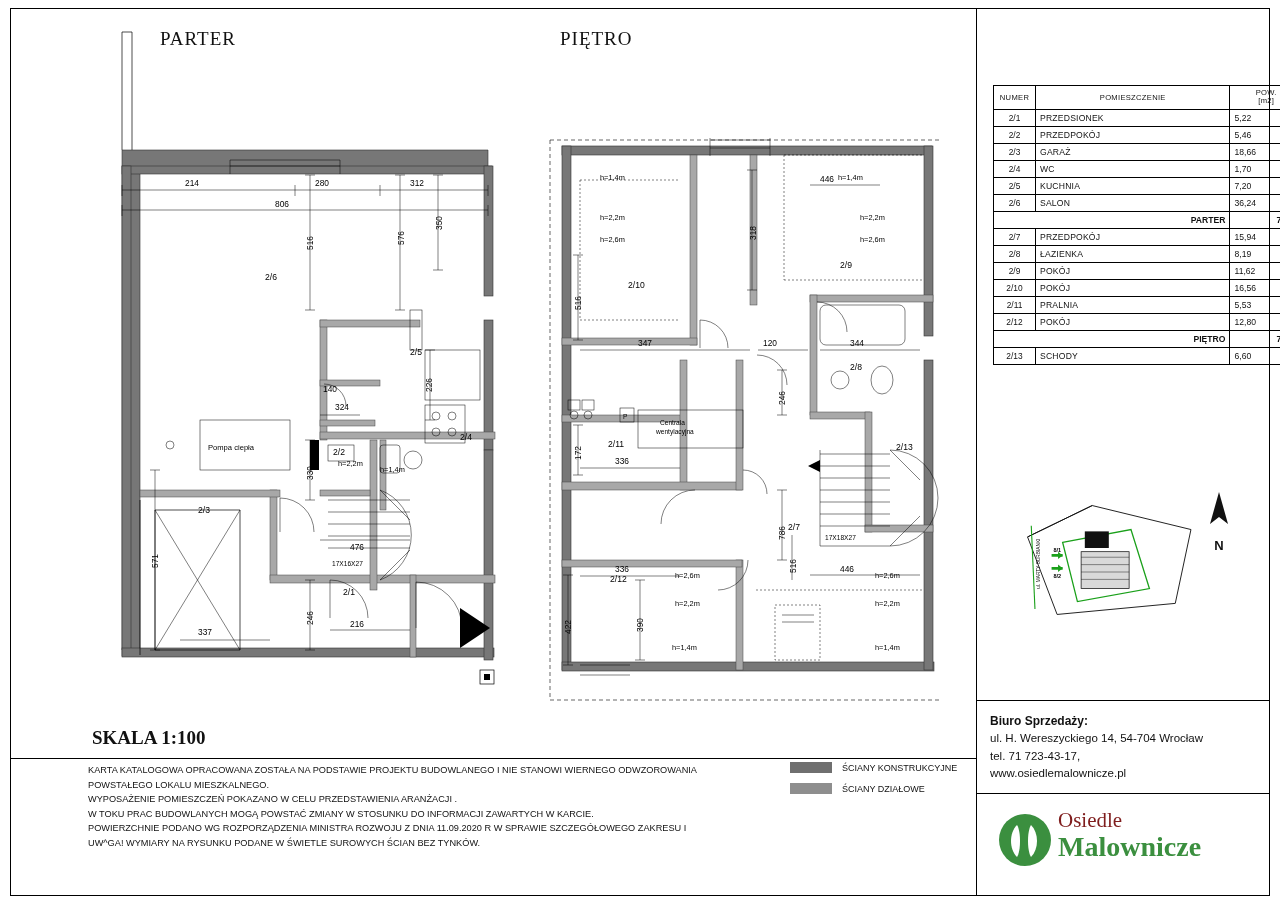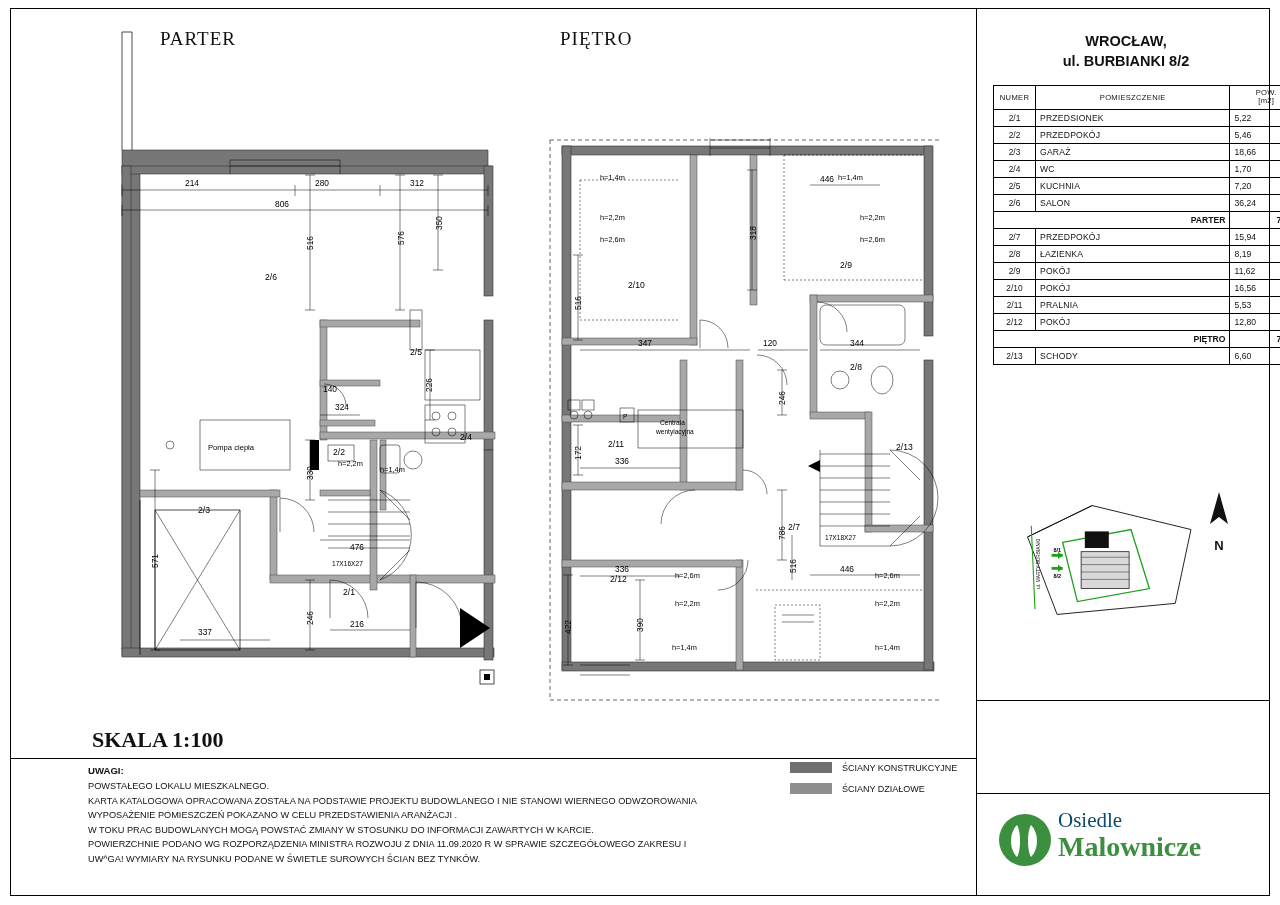--- a/index.html
+++ b/index.html
@@ -33,21 +33,21 @@
   }
 
   
   .plan-title {
     position:absolute; font-size:19px; letter-spacing:1px; font-weight:400;
     font-family:"Liberation Serif", serif;
   }
   #title-parter { left:160px; top:28px; }
   #title-pietro { left:560px; top:28px; }
   .scale-label {
-    position:absolute; left:92px; top:727px; font-size:22px; font-weight:bold;
+    position:absolute; left:92px; top:727px; font-size:19px; font-weight:bold;
     font-family:"Liberation Serif", serif;
   }
 
   
   .addr {
     position:absolute; left:990px; top:32px; width:272px;
     text-align:center; font-size:14.5px; font-weight:bold; line-height:1.35;
     font-family:"Liberation Sans", sans-serif;
   }
 
@@ -79,21 +79,21 @@
 
   
   .sales {
     position:absolute; left:990px; top:712px; width:272px; font-size:11.5px; line-height:1.5;
   }
   .sales b { font-size:12px; }
 
   
   .logo { position:absolute; left:995px; top:805px; width:260px; height:70px; }
   .logo-text { position:absolute; left:1058px; top:810px; line-height:1; }
-  .logo-text .l1 { font-size:21px; color:#0c4a6e; font-family:"Liberation Serif", serif; }
+  .logo-text .l1 { font-size:21px; color:#7f1d1d; font-family:"Liberation Serif", serif; }
   .logo-text .l2 { font-size:28px; color:#3b8f3f; font-family:"Liberation Serif", serif; font-weight:bold; margin-top:2px;}
 
   
   .legend { position:absolute; left:790px; top:762px; font-size:9px; }
   .legend .row { display:flex; align-items:center; margin-bottom:10px; }
   .legend .swatch { width:42px; height:11px; margin-right:10px; }
   .sw-dark { background:#6f6f6f; }
   .sw-light { background:#8e8e8e; }
 
   
@@ -393,24 +393,20 @@
     <text class="dim" x="61" y="440" transform="rotate(-90 61 440)">172</text>
     <text class="dim" x="95" y="444">336</text>
     <text class="dim" x="265" y="520" transform="rotate(-90 265 520)">786</text>
     <text class="dim" x="276" y="553" transform="rotate(-90 276 553)">516</text>
     <text class="dim" x="95" y="552">336</text>
     <text class="dim" x="51" y="614" transform="rotate(-90 51 614)">422</text>
     <text class="dim" x="123" y="612" transform="rotate(-90 123 612)">390</text>
     <text class="dim" x="320" y="552">446</text>
   </svg>
 
-  <div class="addr">
-    <div>WROCŁAW,</div>
-    <div>ul. BURBIANKI 8/2</div>
-  </div>
 
   <table class="rooms">
     <thead>
       <tr>
         <th class="num">NUMER</th>
         <th>POMIESZCZENIE</th>
         <th class="area" style="line-height:1.1">POW.<br>[m2]</th>
       </tr>
     </thead>
     <tbody id="rooms-body">
@@ -509,20 +505,26 @@
     <rect x="70" y="34" width="26" height="18" fill="#111"></rect>
     <path d="M12 28 L16 118" stroke="#1aa01a" stroke-width="1.2"></path>
     <path d="M34 60 L46 60 M34 74 L46 74" stroke="#1aa01a" stroke-width="3"></path>
     <path d="M46 60 L41 56 L41 64 Z" fill="#1aa01a"></path>
     <path d="M46 74 L41 70 L41 78 Z" fill="#1aa01a"></path>
     <text x="36" y="56" font-size="6" font-weight="bold" fill="#111">8/1</text>
     <text x="36" y="84" font-size="6" font-weight="bold" fill="#111">8/2</text>
     <text x="22" y="96" font-size="5.2" fill="#111" transform="rotate(-90 22 96)">ul. MARTY BURBIANKI</text>
   </svg>
 
+  <div class="sales">
+    <b>Biuro Sprzedaży:</b><br>
+    <span>ul. H. Wereszyckiego 14, 54-704 Wrocław</span><br>
+    <span>tel. 71 723-43-17,</span><br>
+    <span>www.osiedlemalownicze.pl</span>
+  </div>
 
   <svg class="logo" viewBox="0 0 260 70">
     <circle cx="30" cy="35" r="26" fill="#3b8f3f"></circle>
     <path d="M22 20 C14 28 14 44 22 52 C26 46 26 26 22 20 Z" fill="#ffffff"></path>
     <path d="M36 20 C44 28 44 44 36 52 C32 46 32 26 36 20 Z" fill="#ffffff"></path>
   </svg>
   <div class="logo-text">
     <div class="l1">Osiedle</div>
     <div class="l2">Malownicze</div>
   </div>
@@ -532,24 +534,23 @@
       <div class="swatch sw-dark"></div>
       <span>ŚCIANY KONSTRUKCYJNE</span>
     </div>
     <div class="row">
       <div class="swatch sw-light"></div>
       <span>ŚCIANY DZIAŁOWE</span>
     </div>
   </div>
 
   <div class="notes">
-    <div class="hdr">UWAGI:</div>
     <div id="notes-lines">
+        <div>KARTA KATALOGOWA OPRACOWANA ZOSTAŁA NA PODSTAWIE PROJEKTU BUDOWLANEGO I NIE STANOWI WIERNEGO ODWZOROWANIA</div>
         <div>POWSTAŁEGO LOKALU MIESZKALNEGO.</div>
-        <div>KARTA KATALOGOWA OPRACOWANA ZOSTAŁA NA PODSTAWIE PROJEKTU BUDOWLANEGO I NIE STANOWI WIERNEGO ODWZOROWANIA</div>
         <div>WYPOSAŻENIE POMIESZCZEŃ POKAZANO W CELU PRZEDSTAWIENIA ARANŻACJI .</div>
         <div>W TOKU PRAC BUDOWLANYCH MOGĄ POWSTAĆ ZMIANY W STOSUNKU DO INFORMACJI ZAWARTYCH W KARCIE.</div>
         <div>POWIERZCHNIE PODANO WG ROZPORZĄDZENIA MINISTRA ROZWOJU Z DNIA 11.09.2020 R W SPRAWIE SZCZEGÓŁOWEGO ZAKRESU I</div>
         <div>UW^GA! WYMIARY NA RYSUNKU PODANE W ŚWIETLE SUROWYCH ŚCIAN BEZ TYNKÓW.</div>
       </div>
   </div>
 
 </div>
 
 </body></html>

